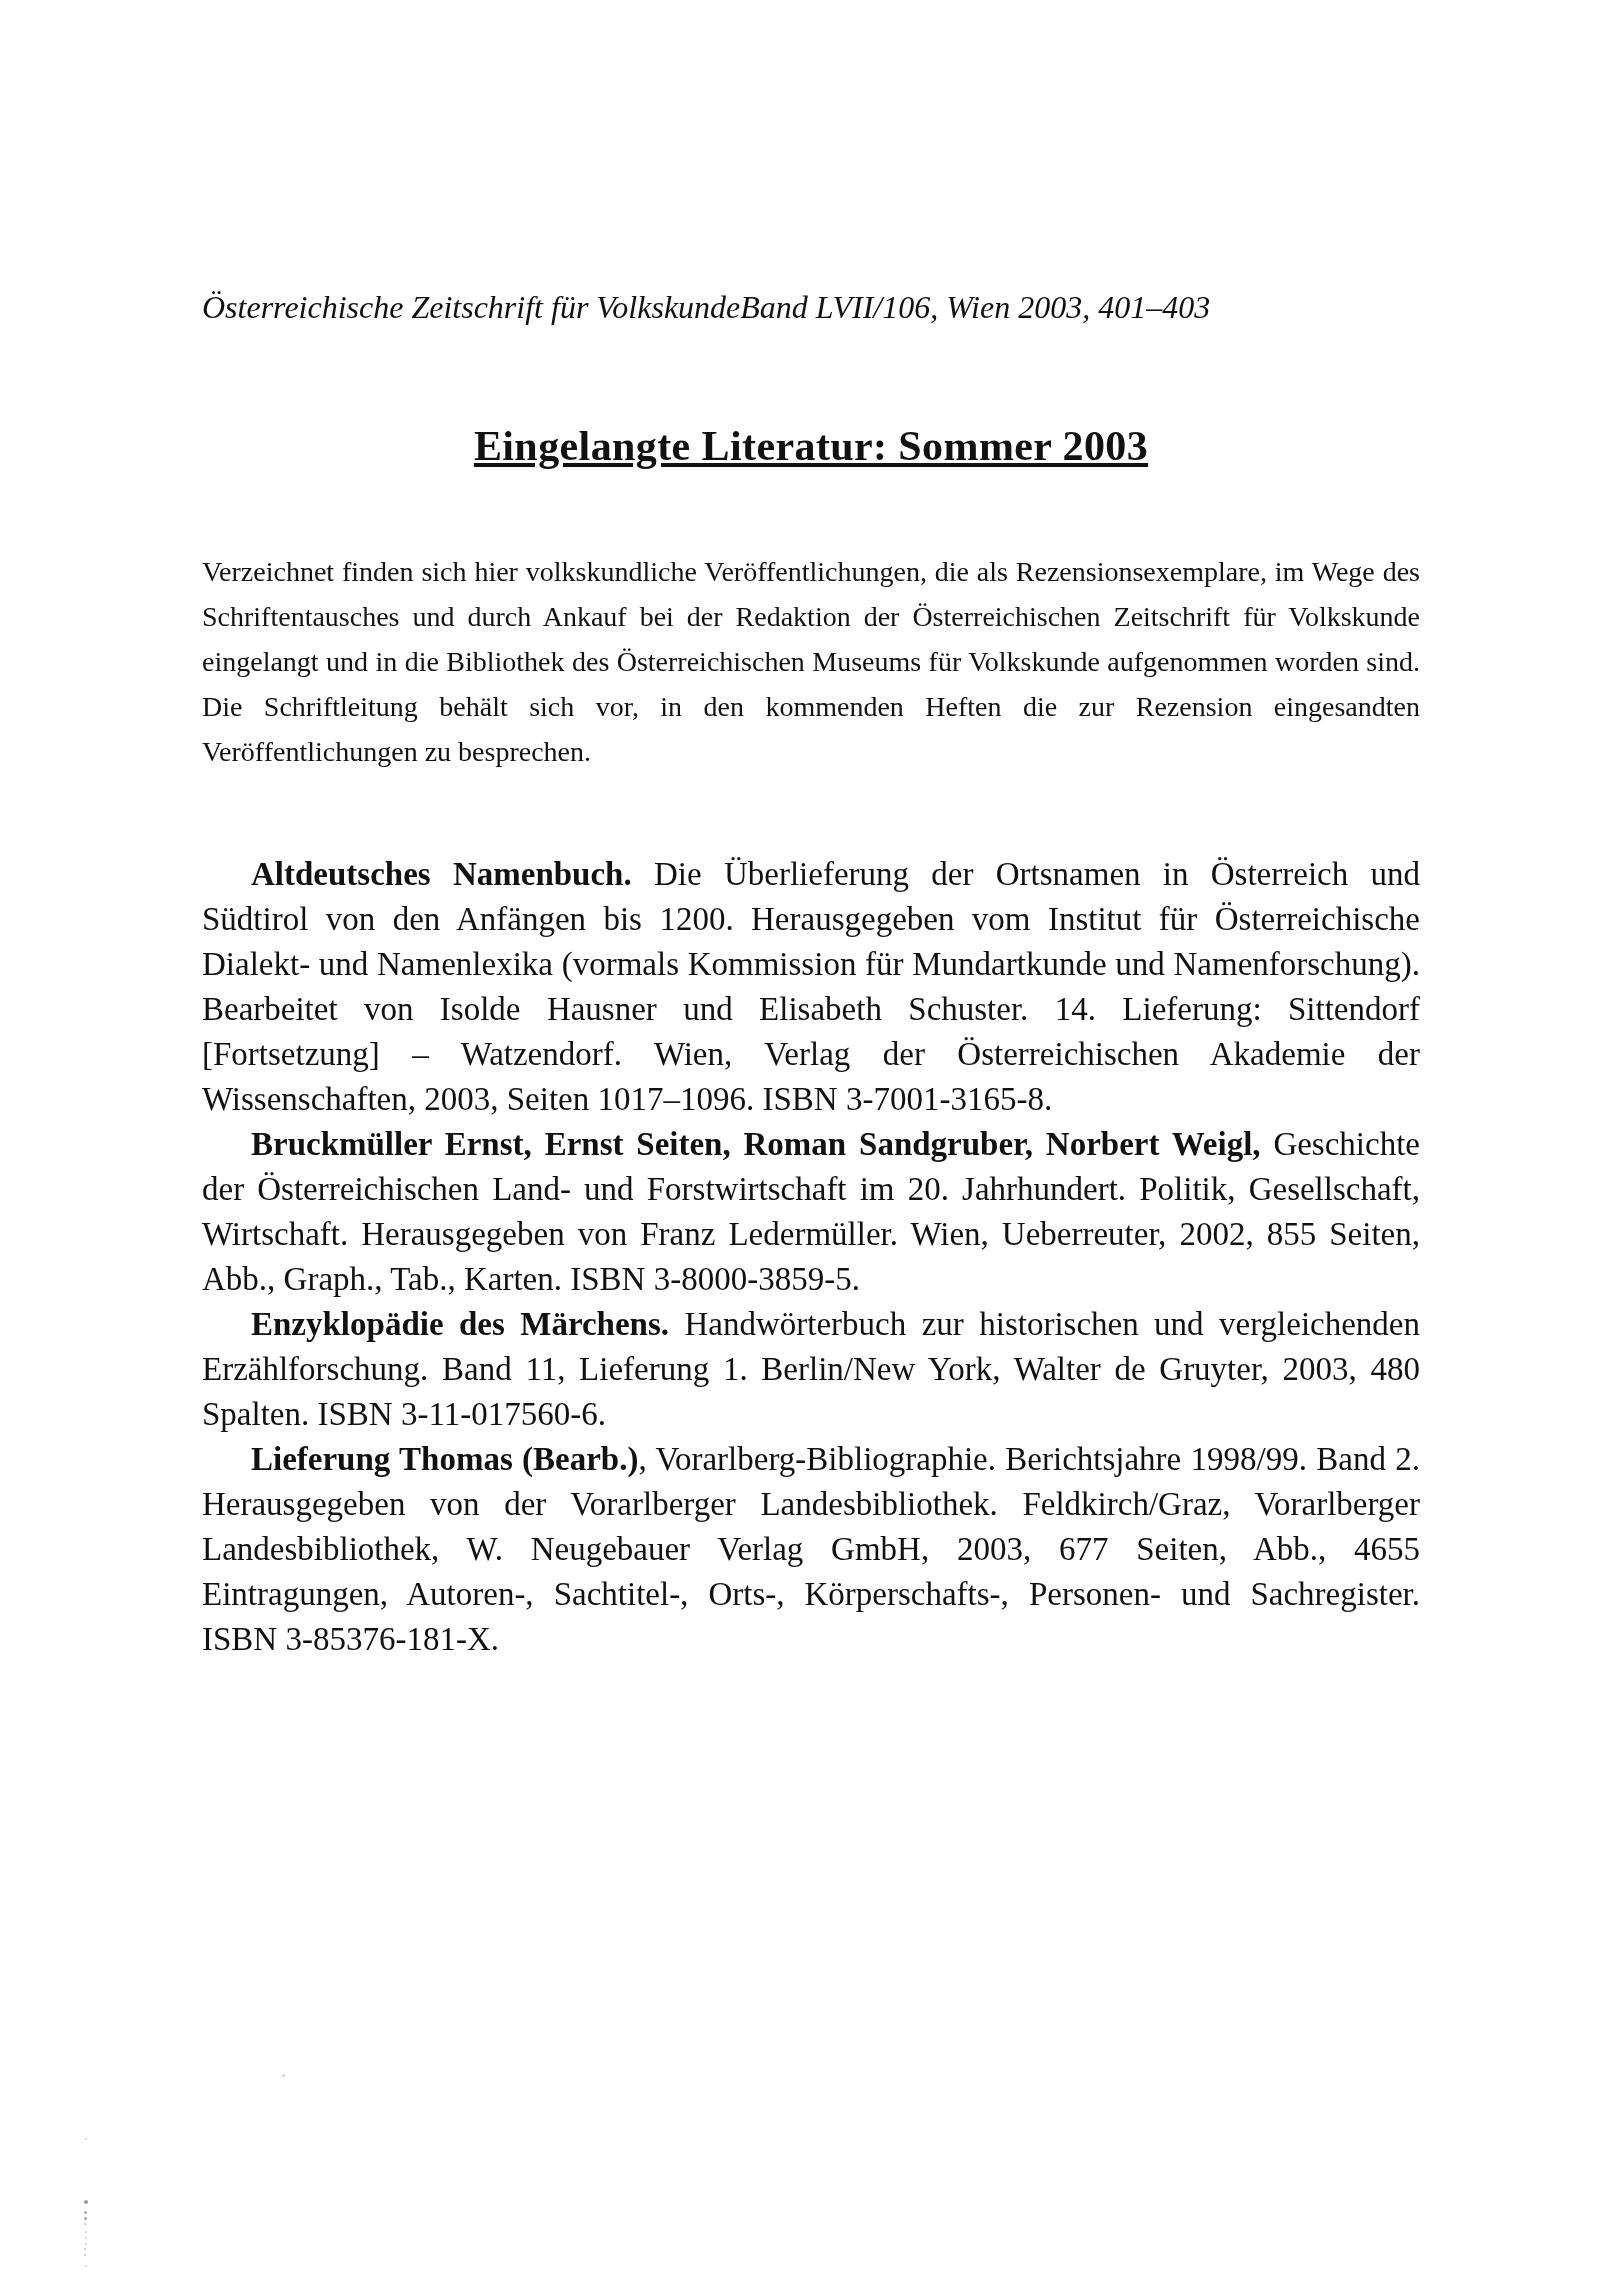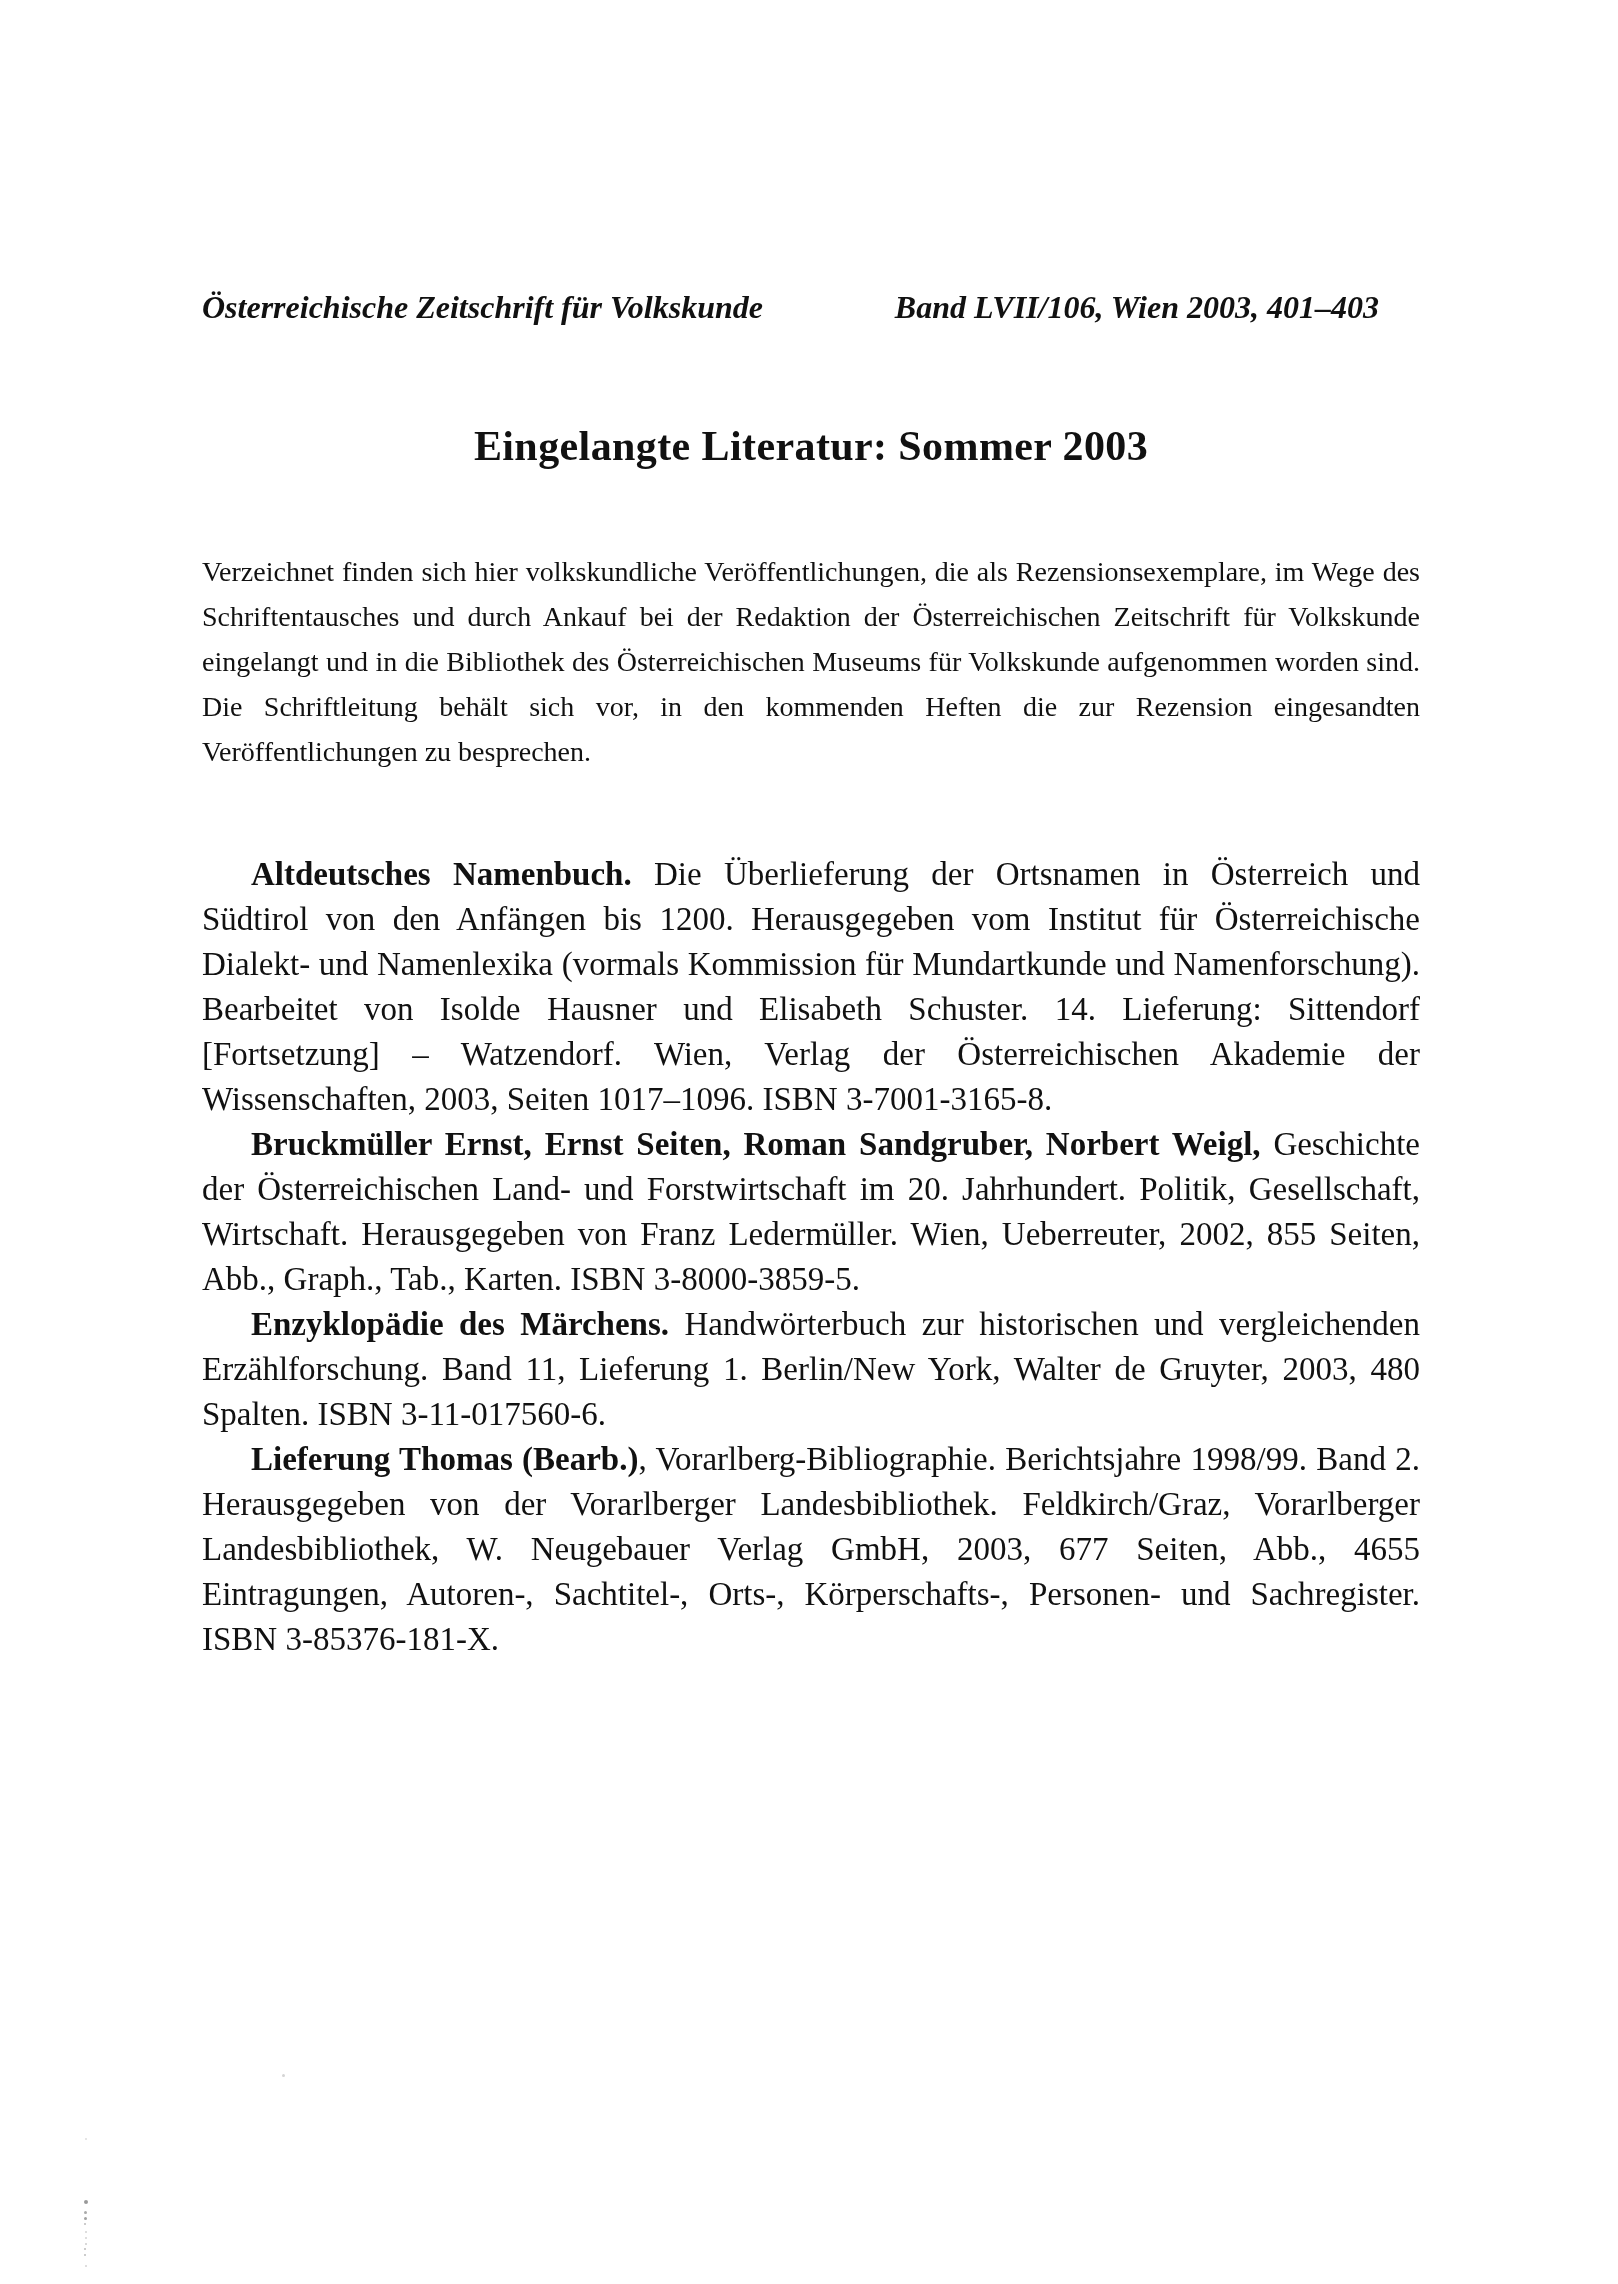--- a/index.html
+++ b/index.html
@@ -17,38 +17,38 @@
     overflow: hidden;
   }
   .content {
     position: absolute;
     left: 202px;
     top: 285px;
     width: 1218px;
   }
   .header-row {
     display: flex;
-    justify-content: space-between;
+    justify-content: flex-start;
     align-items: baseline;
     font-style: italic;
     font-size: 32px;
     line-height: 45px;
     white-space: nowrap;
-    font-weight: bold;
   }
   .header-row .issue {
     margin-right: 41px;
   }
   h1.title {
     margin: 91px 0 0 0;
     text-align: center;
     font-size: 42px;
     font-weight: bold;
     line-height: 50px;
     letter-spacing: 0.4px;
+    text-decoration: underline;
   }
   p.intro {
     margin: 78px 0 0 0;
     font-size: 28px;
     line-height: 45px;
     text-align: justify;
     hyphens: auto;
   }
   .entries {
     margin-top: 78px;

